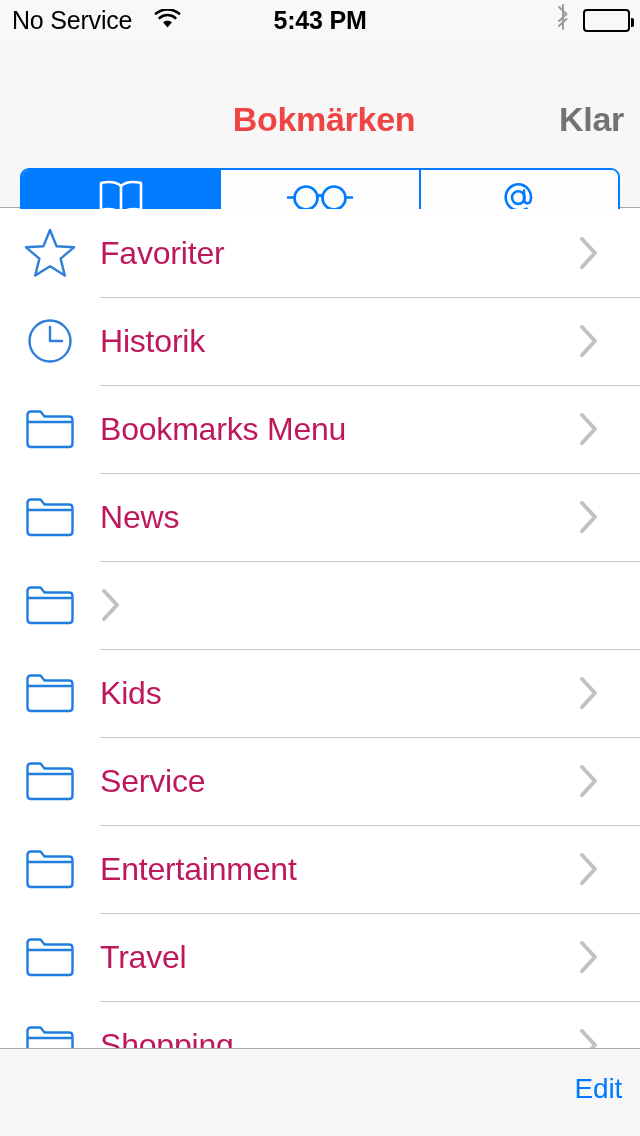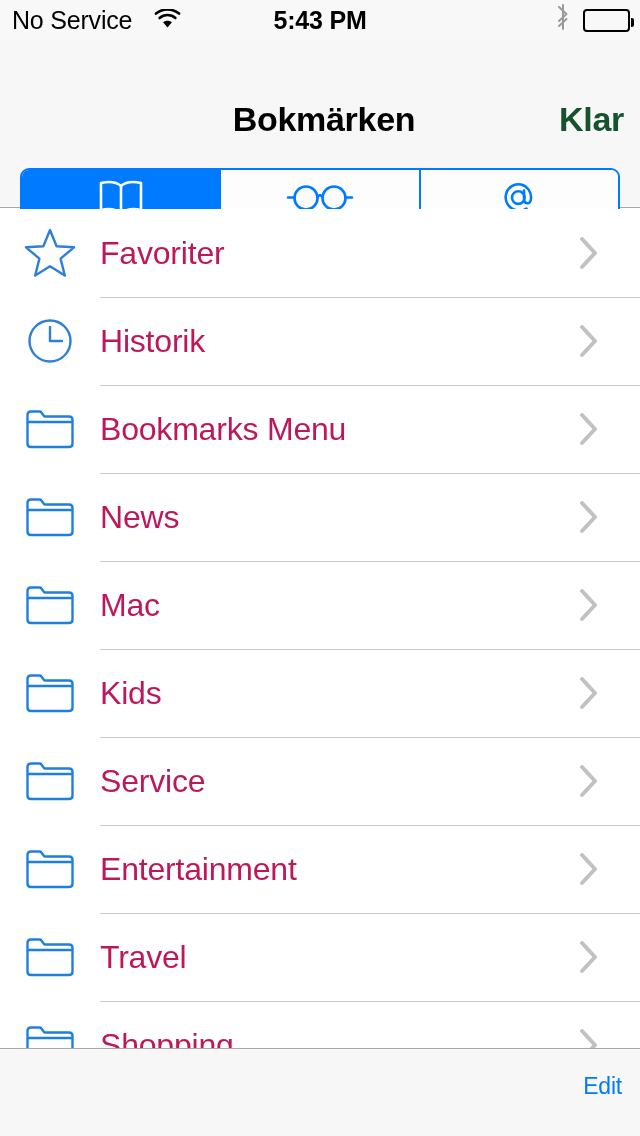--- a/index.html
+++ b/index.html
@@ -90,30 +90,30 @@
     background: #f7f7f7;
     border-bottom: 1px solid #a8a8a8;
   }
   .nav-title {
     position: absolute;
     top: 60px;
     left: 8px; right: 0;
     text-align: center;
     font-size: 34px;
     font-weight: bold;
-    color: #000000;
+    color: #ef4444;
     letter-spacing: -0.3px;
   }
   .nav-done {
     position: absolute;
     top: 60px;
     right: 16px;
     font-size: 34px;
     font-weight: bold;
-    color: #14532d;
+    color: #737373;
     letter-spacing: -0.3px;
     cursor: pointer;
     margin-left: 30px;
   }
 
   
   .segmented {
     position: absolute;
     top: 128px;
     left: 20px;
@@ -195,21 +195,21 @@
     bottom: 0; left: 0;
     width: 640px;
     height: 88px;
     background: #f7f7f7;
     border-top: 1px solid #a8a8a8;
   }
   .toolbar-edit {
     position: absolute;
     right: 18px;
     top: 24px;
-    font-size: 23px;
+    font-size: 28px;
     color: #007aff;
     letter-spacing: -0.2px;
     cursor: pointer;
   }
 </style>
 </head>
 <body>
 
 <div id="screen">
 
@@ -338,21 +338,20 @@
       </div>
     </div>
 
     <div class="row">
       <div class="row-icon">
         <svg width="52" height="44" viewBox="0 0 52 44">
           <path d="M3.5 8 C3.5 5.8 5 4.5 7 4.5 L16.5 4.5 L20.5 9.5 L45 9.5 C47 9.5 48.5 11 48.5 13 L48.5 36.5 C48.5 38.7 47 40 45 40 L7 40 C5 40 3.5 38.7 3.5 36.5 Z" stroke="#1f7fe0" stroke-width="2.4" fill="none" stroke-linejoin="round"></path>
           <path d="M3.5 15 L48.5 15" stroke="#1f7fe0" stroke-width="2.4" fill="none"></path>
         </svg>
       </div>
-      <div class="row-label">Mac</div>
       <div class="row-chevron">
         <svg width="22" height="36" viewBox="0 0 22 36">
             <path d="M4 4 L17 18 L4 32" stroke="#c1c1c3" stroke-width="4" fill="none" stroke-linecap="round" stroke-linejoin="round"></path>
           </svg>
       </div>
     </div>
 
     <div class="row">
       <div class="row-icon">
         <svg width="52" height="44" viewBox="0 0 52 44">

